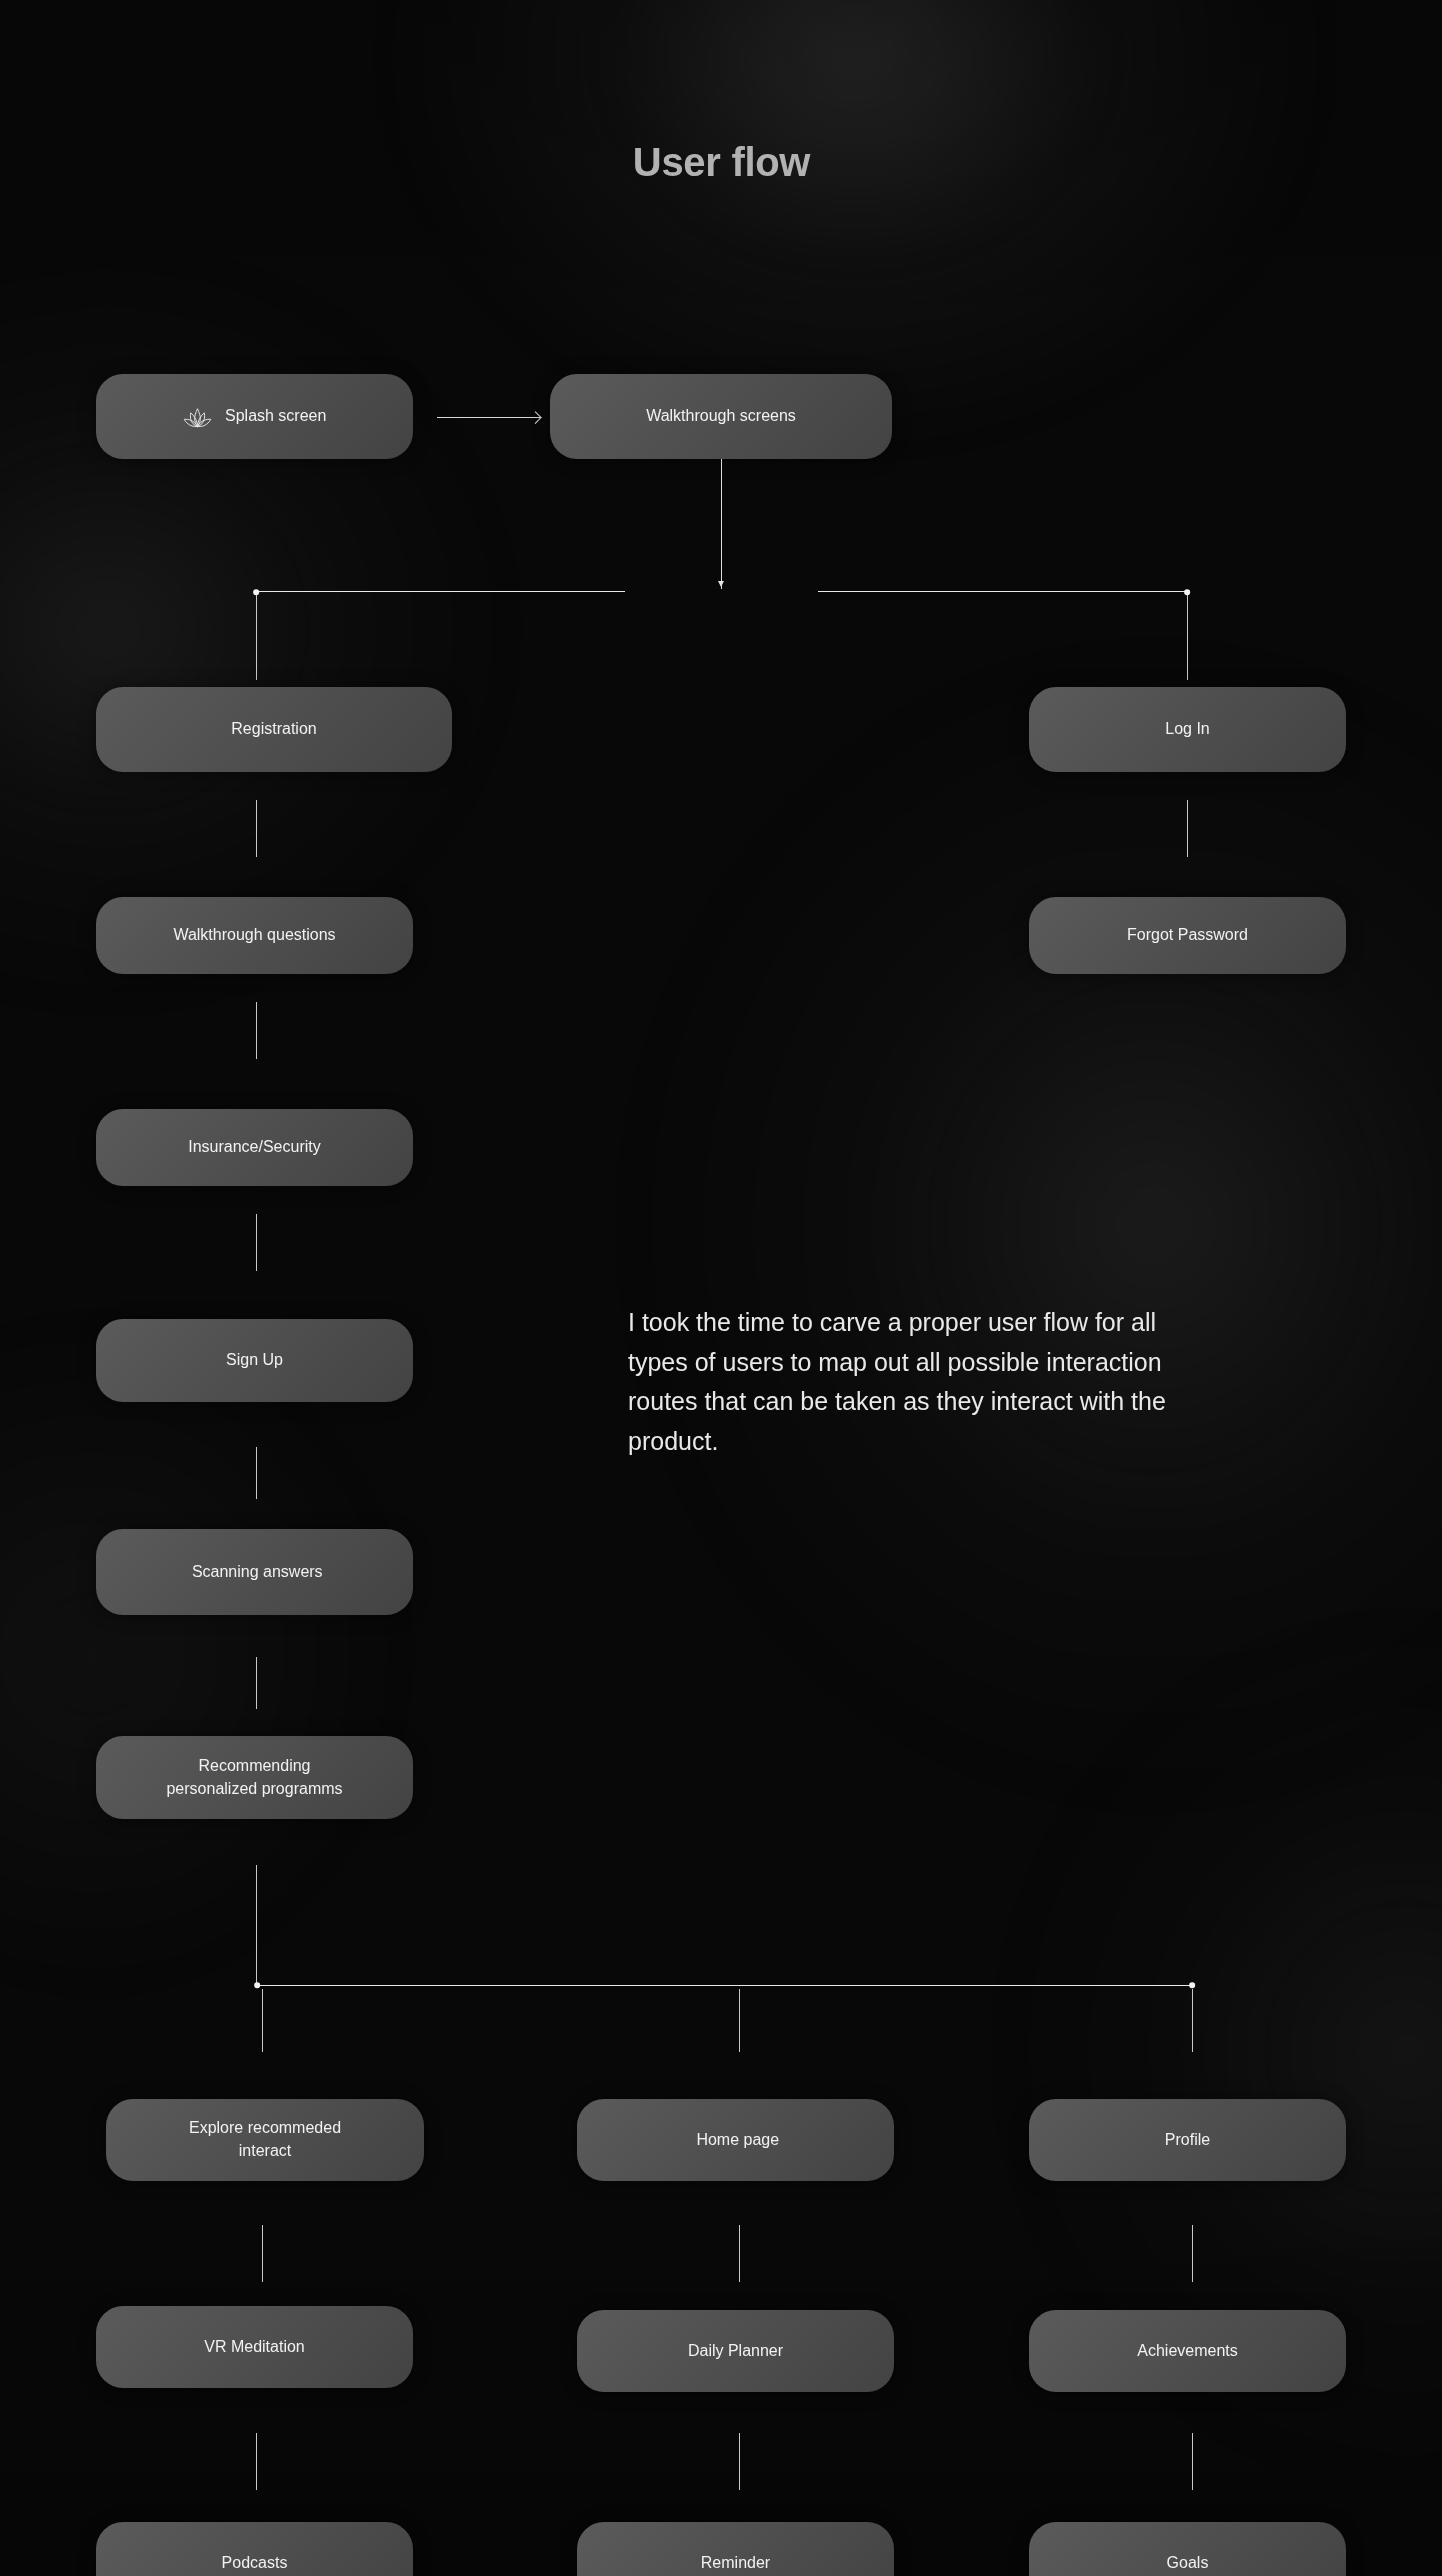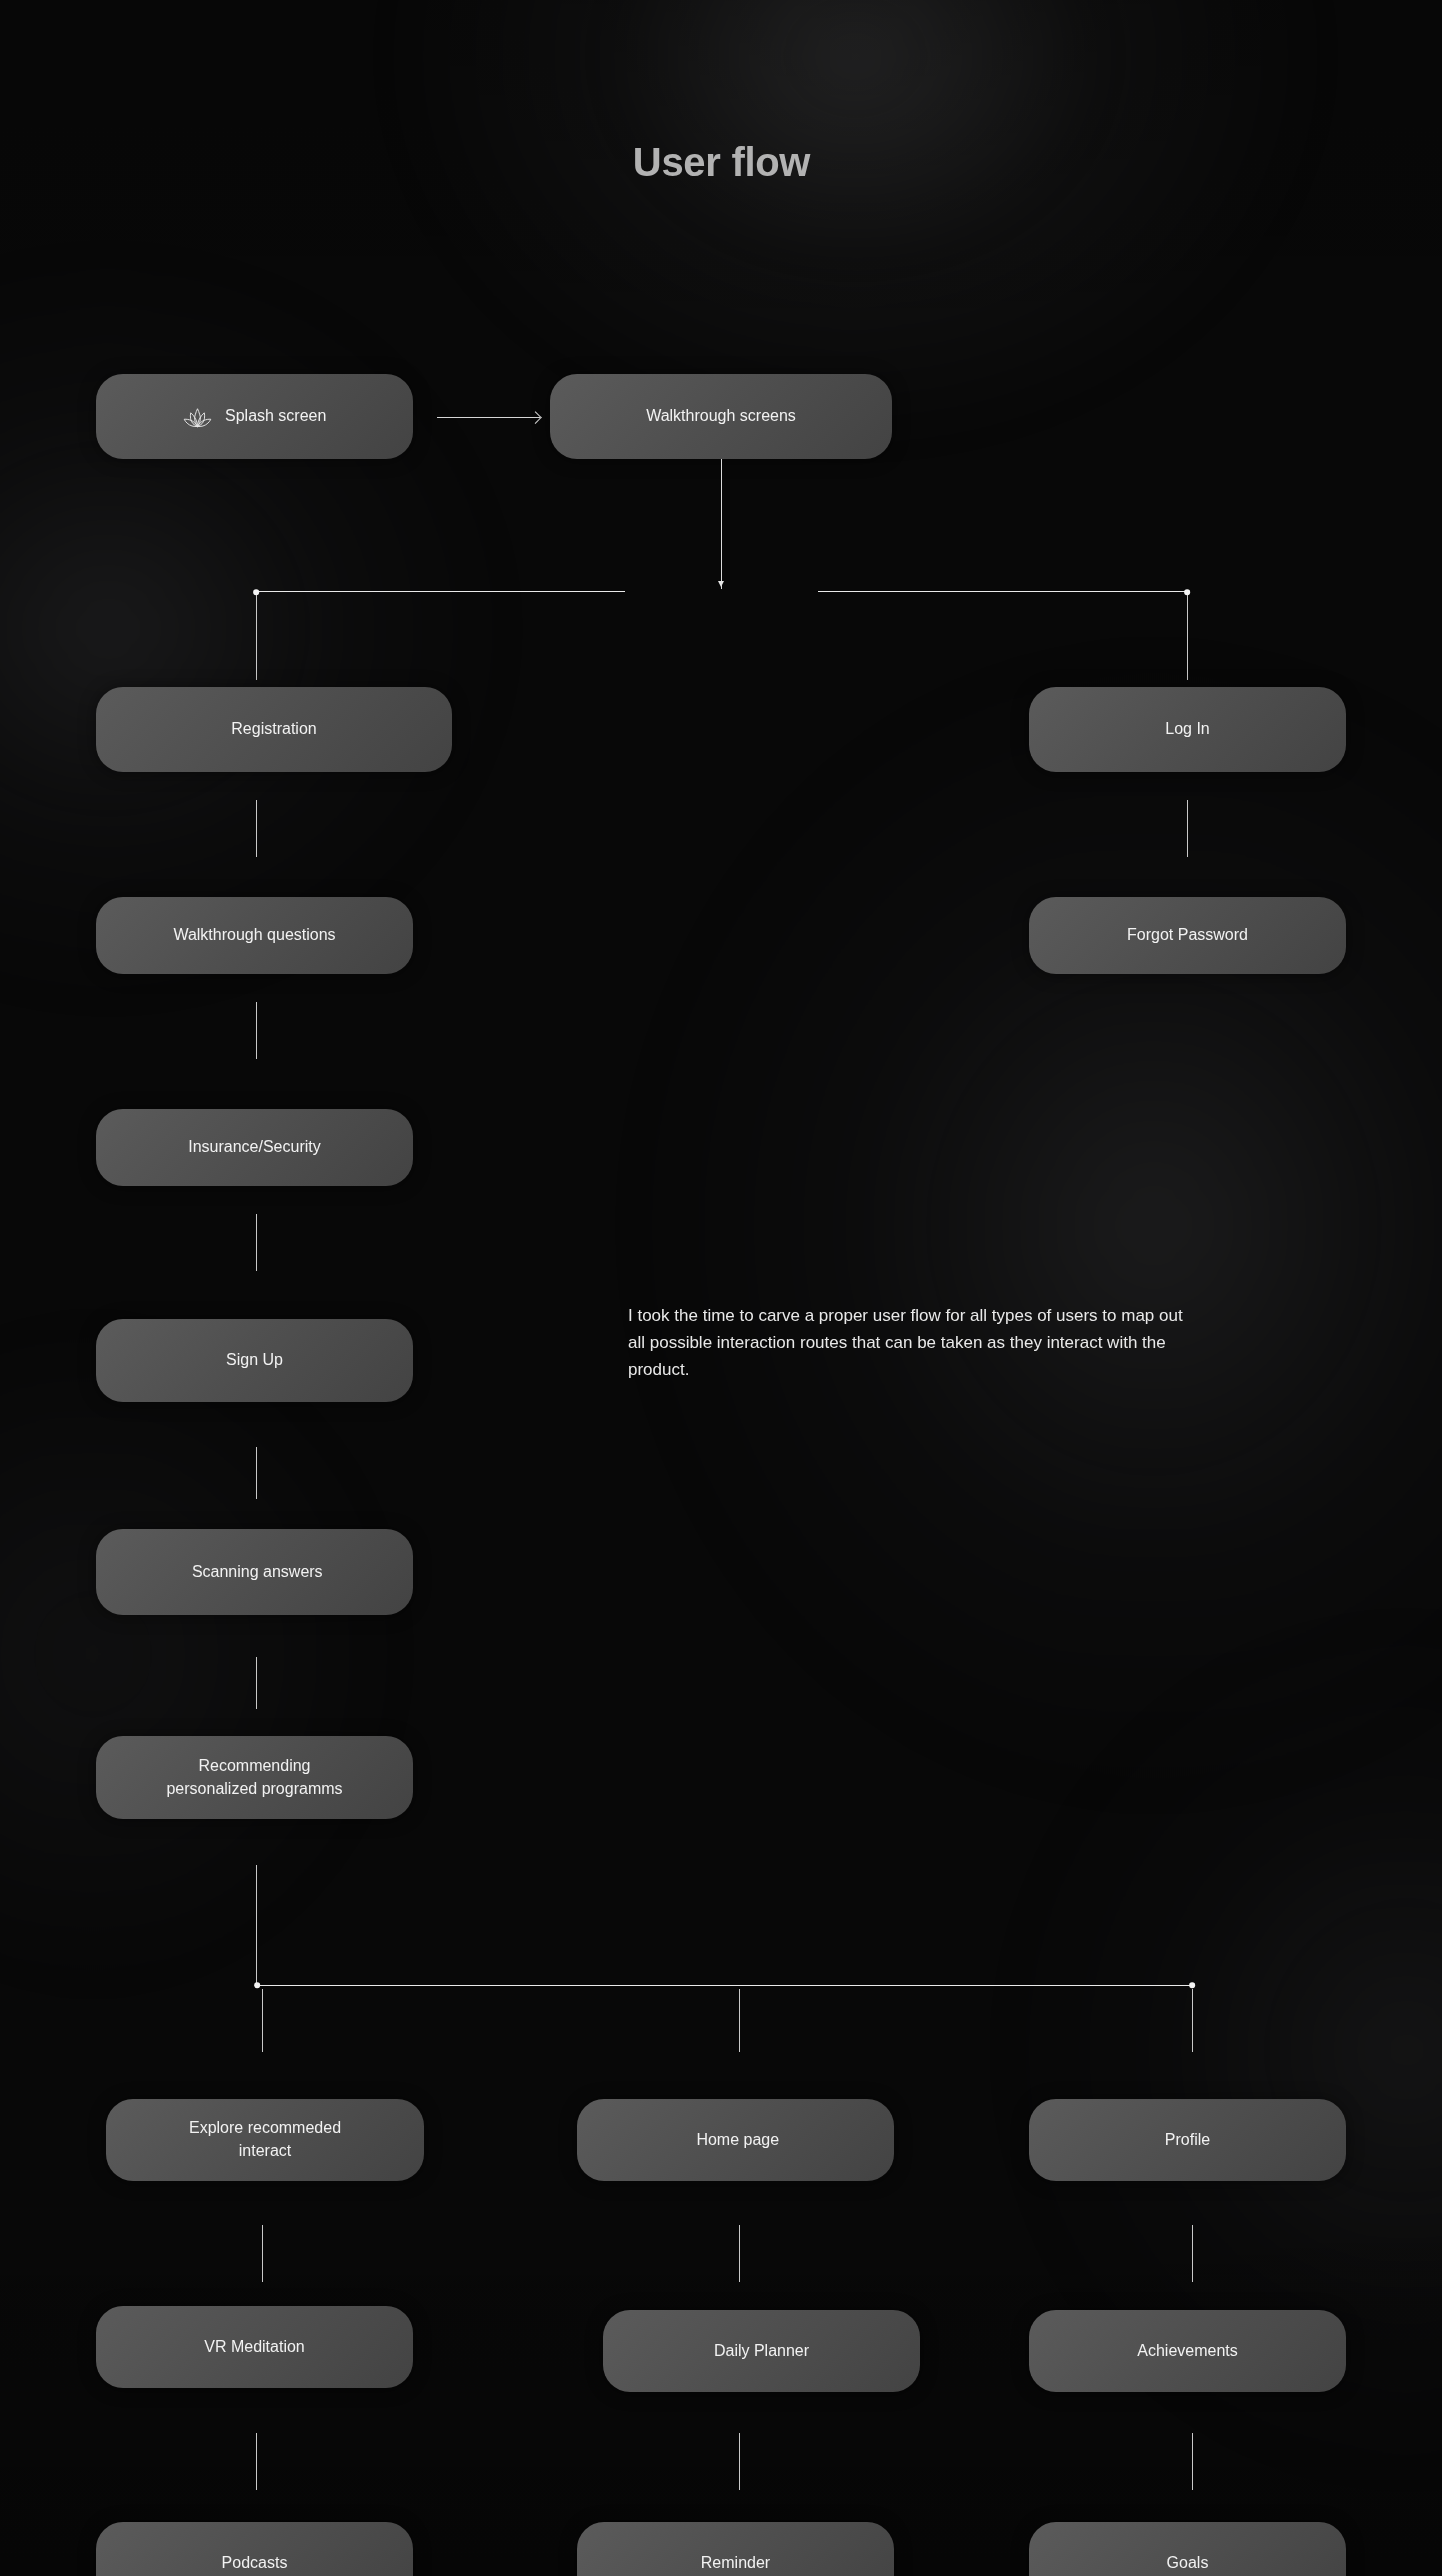--- a/index.html
+++ b/index.html
@@ -134,21 +134,21 @@
     border-right:3.6px solid transparent;
     border-top:6.7px solid #e6e6e6;
     transform:translateX(-50%);
   }
 
   
   #body-copy {
     position:absolute;
     left:628px; top:1303px; width:567px;
     color:#e9e9e9;
-    font-size:17px;
+    font-size:25px;
     line-height:1.58;
     font-weight:400;
   }
 </style>
 </head>
 <body>
 
 <div id="stage">
 
   <div class="glow glow-top"></div>
@@ -264,21 +264,21 @@
 
   <div class="node" style="left:96px; top:2522px; width:317px; height:82px;">
     <span class="node-label">Podcasts</span>
   </div>
 
   <div class="node" style="left:577px; top:2099px; width:317px; height:82px;padding-left:20px;">
     <span class="node-label">Home page</span>
   </div>
   <div class="vline soft" style="left:739px; top:2225px; height:57px;"></div>
 
-  <div class="node" style="left:577px; top:2310px; width:317px; height:82px;margin-left:26px;">
+  <div class="node" style="left:577px; top:2310px; width:317px; height:82px;">
     <span class="node-label">Daily Planner</span>
   </div>
   <div class="vline soft" style="left:739px; top:2433px; height:57px;"></div>
 
   <div class="node" style="left:577px; top:2522px; width:317px; height:82px;">
     <span class="node-label">Reminder</span>
   </div>
 
   <div class="node" style="left:1029px; top:2099px; width:317px; height:82px;">
     <span class="node-label">Profile</span>

